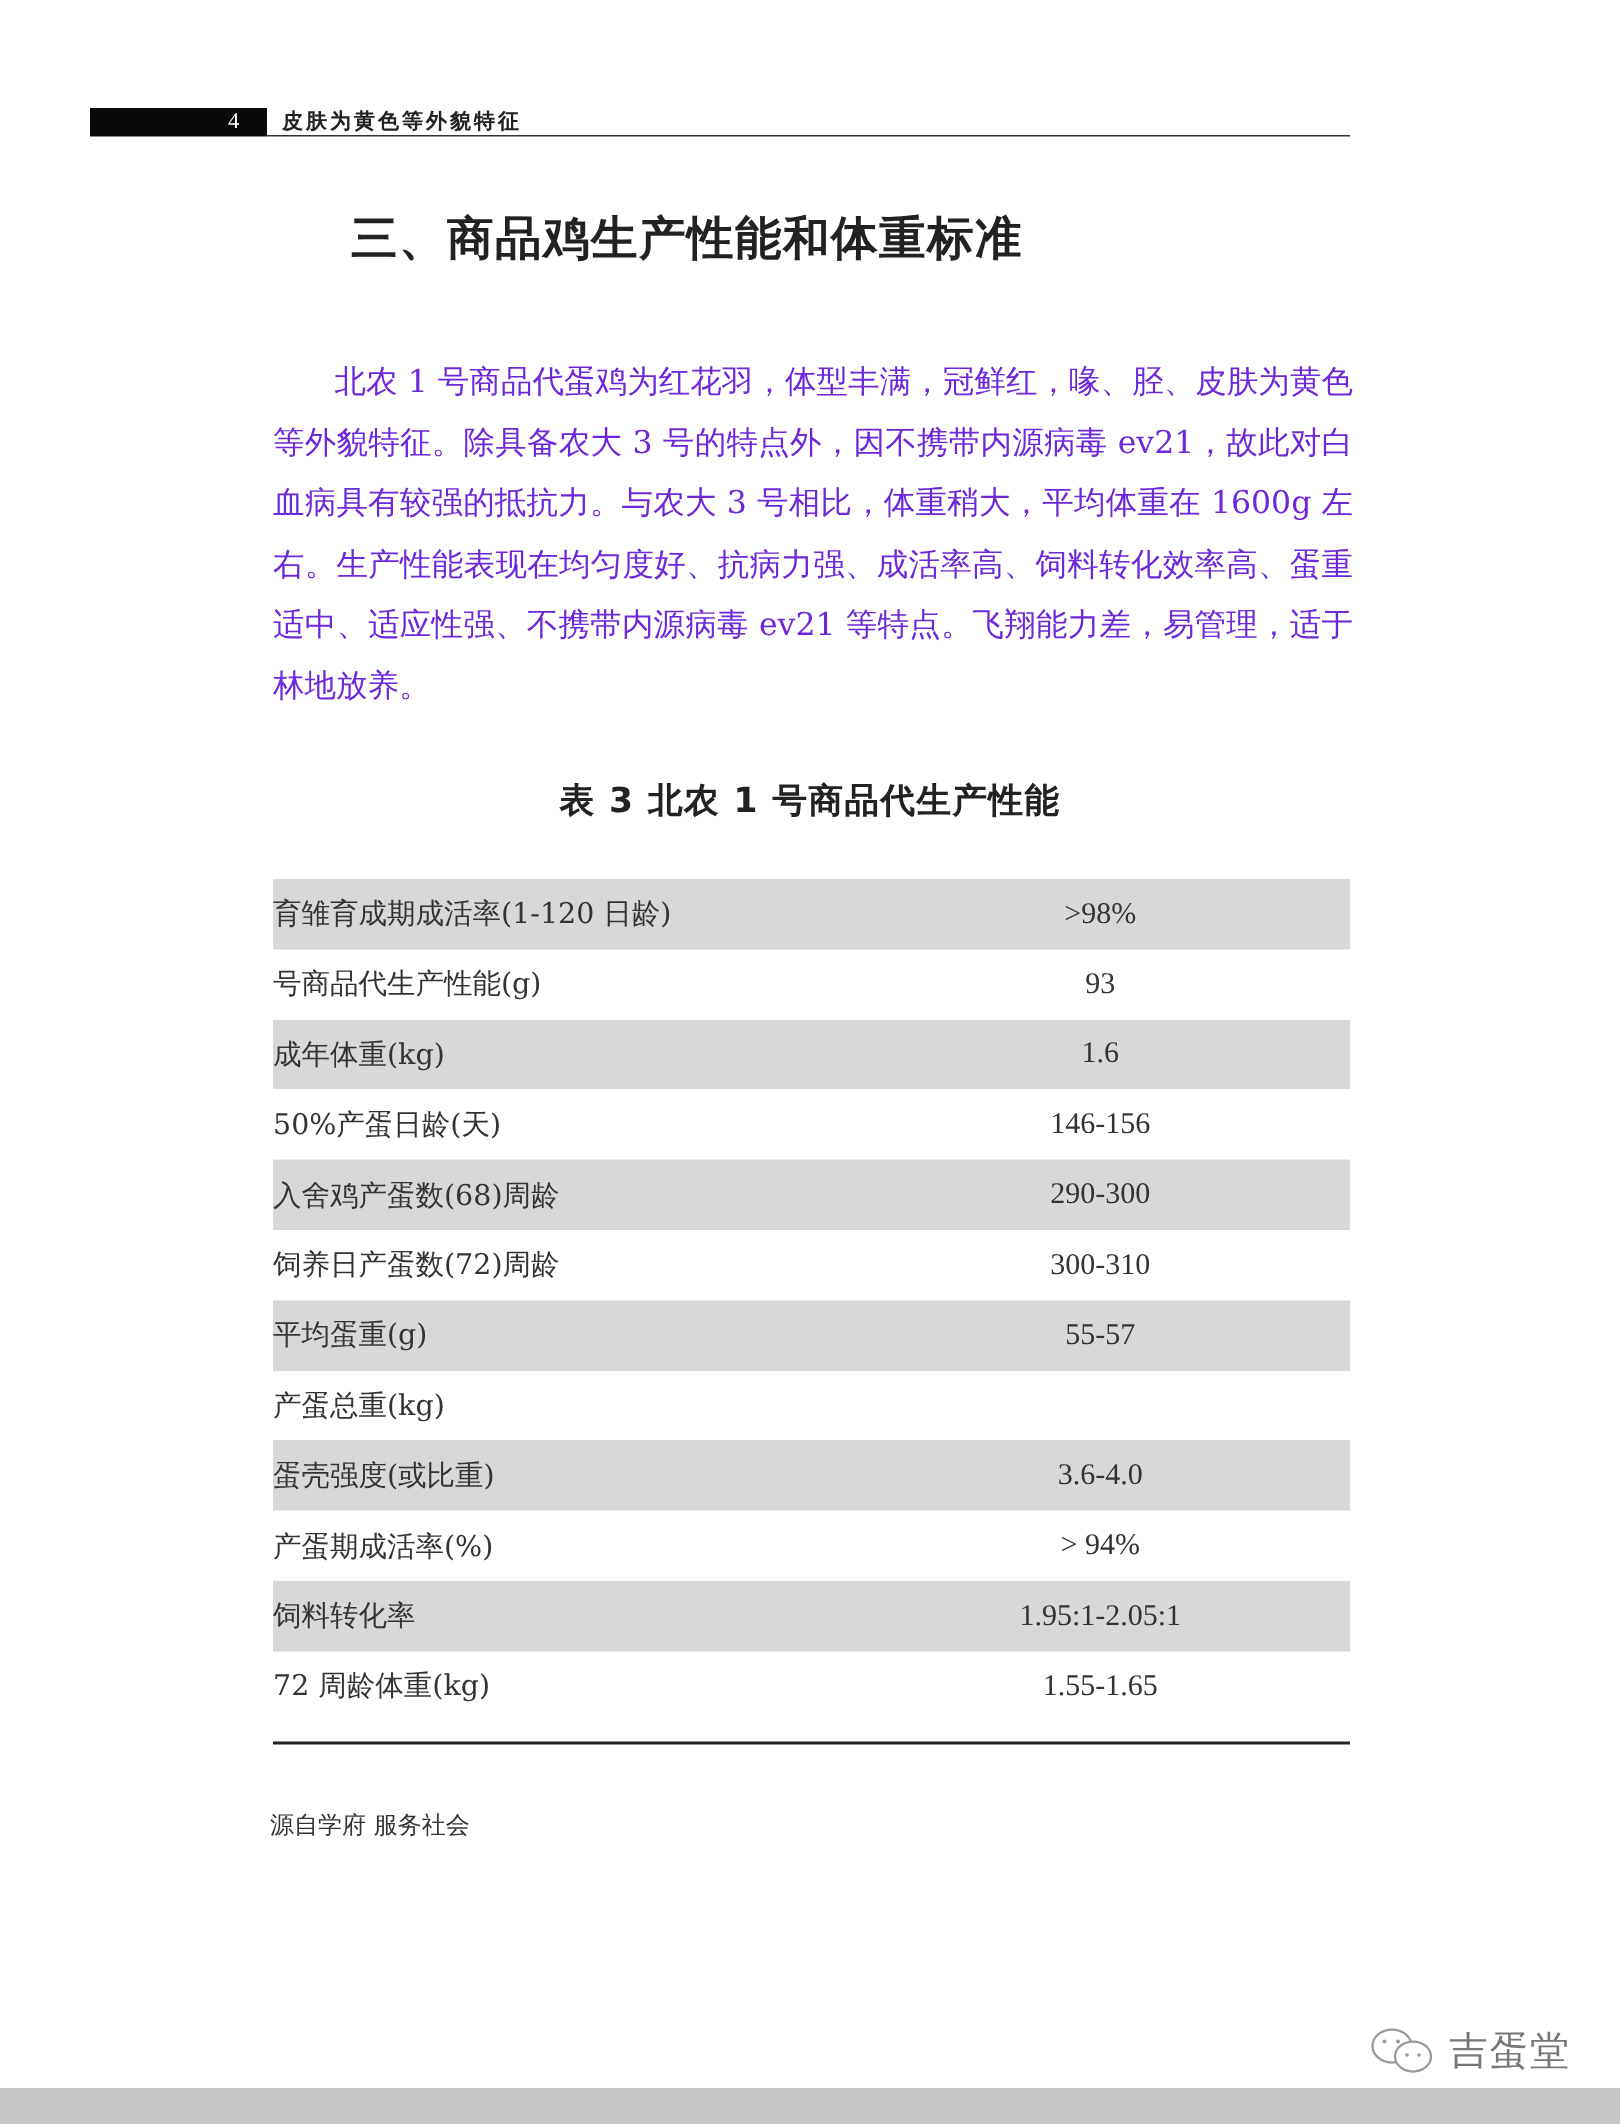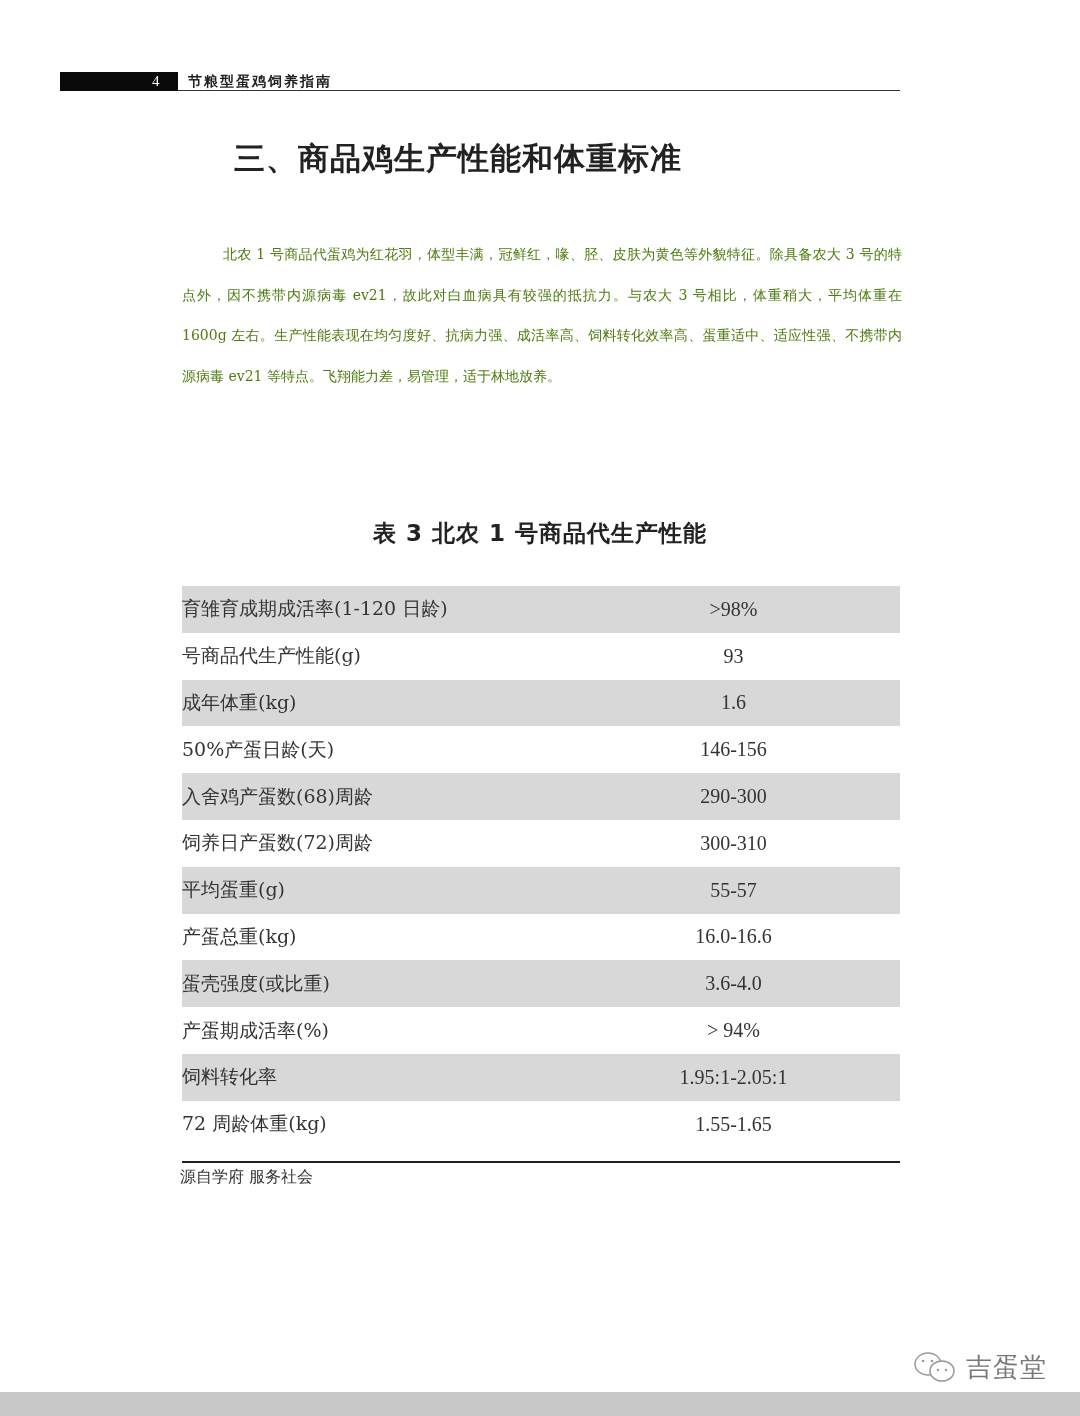--- a/index.html
+++ b/index.html
@@ -8,46 +8,46 @@
     font-family: "DejaVu Serif", "Liberation Serif", serif; color: #2a2a2a;
   }
   .header-bar { position: absolute; left: 60px; top: 72px; width: 840px; height: 19px; }
   .header-black { position: absolute; left: 0; top: 0; width: 118px; height: 19px; background: #0a0a0a; }
   .header-pagenum { position: absolute; left: 92px; top: 0; height: 19px; line-height: 19px; color: #fff; font-size: 15px; font-family: "Liberation Serif", serif; }
   .header-title { position: absolute; left: 128px; top: 0; height: 19px; line-height: 19px; font-size: 14px; color: #222; letter-spacing: 2px; font-family: "DejaVu Sans", sans-serif; font-weight: bold; }
   .header-rule { position: absolute; left: 118px; top: 18px; width: 722px; height: 1px; background: #333; }
 
   .section-title { position: absolute; left: 0; width: 916px; top: 138px; text-align: center; font-size: 31px; font-weight: bold; color: #222; font-family: "DejaVu Sans", sans-serif; letter-spacing: 1px; }
 
-  .body-text { position: absolute; left: 182px; top: 234px; width: 720px; font-size: 14px; line-height: 40.5px; color: #4d7c0f; text-align: justify; }
+  .body-text { position: absolute; left: 182px; top: 234px; width: 720px; font-size: 21px; line-height: 40.5px; color: #6d28d9; text-align: justify; }
   .body-text p { margin: 0; text-indent: 41px; }
 
   .table-caption { position: absolute; left: 0; width: 1080px; top: 518px; text-align: center; font-size: 23px; font-weight: bold; font-family: "DejaVu Sans", sans-serif; color: #222; letter-spacing: 1px; }
 
   .spec-table { position: absolute; left: 182px; top: 586px; width: 718px; }
   .row { display: flex; height: 46.8px; align-items: center; font-size: 19px; color: #333; }
   .row.shaded { background: #d8d8d8; }
   .cell-label { width: 385px; text-align: left; }
   .cell-value { flex: 1; text-align: center; font-family: "Liberation Serif", serif; font-size: 20px; }
 
   .footer-rule { position: absolute; left: 182px; top: 1161px; width: 718px; height: 2px; background: #222; }
-  .footer-text { position: absolute; left: 180px; top: 1167px; font-size: 16px; color: #333; }
+  .footer-text { position: absolute; left: 180px; top: 1207px; font-size: 16px; color: #333; }
 
   .watermark { position: absolute; left: 912px; top: 1350px; display: flex; align-items: center; }
   .wm-icon { width: 48px; height: 34px; position: relative; }
   .wm-text { font-size: 26px; color: #777; font-family: "DejaVu Sans", sans-serif; margin-left: 6px; letter-spacing: 1px; }
   .bottom-bar { position: absolute; left: 0; top: 1392px; width: 1080px; height: 24px; background: #c8c8c8; }
 </style>
 </head>
 <body>
 
 <div class="header-bar">
   <div class="header-black"></div>
   <span class="header-pagenum">4</span>
-  <span class="header-title">节粮型蛋鸡饲养指南</span>
+  <span class="header-title">皮肤为黄色等外貌特征</span>
   <div class="header-rule"></div>
 </div>
 
 <div class="section-title">三、商品鸡生产性能和体重标准</div>
 
 <div class="body-text">
   <p>北农 1 号商品代蛋鸡为红花羽，体型丰满，冠鲜红，喙、胫、皮肤为黄色等外貌特征。除具备农大 3 号的特点外，因不携带内源病毒 ev21，故此对白血病具有较强的抵抗力。与农大 3 号相比，体重稍大，平均体重在 1600g 左右。生产性能表现在均匀度好、抗病力强、成活率高、饲料转化效率高、蛋重适中、适应性强、不携带内源病毒 ev21 等特点。飞翔能力差，易管理，适于林地放养。</p>
 </div>
 
 <div class="table-caption">表 3  北农 1 号商品代生产性能</div>
@@ -76,21 +76,20 @@
   <div class="row">
     <div class="cell-label">饲养日产蛋数(72)周龄</div>
     <div class="cell-value">300-310</div>
   </div>
   <div class="row shaded">
     <div class="cell-label">平均蛋重(g)</div>
     <div class="cell-value">55-57</div>
   </div>
   <div class="row">
     <div class="cell-label">产蛋总重(kg)</div>
-    <div class="cell-value">16.0-16.6</div>
   </div>
   <div class="row shaded">
     <div class="cell-label">蛋壳强度(或比重)</div>
     <div class="cell-value">3.6-4.0</div>
   </div>
   <div class="row">
     <div class="cell-label">产蛋期成活率(%)</div>
     <div class="cell-value">&gt; 94%</div>
   </div>
   <div class="row shaded">

